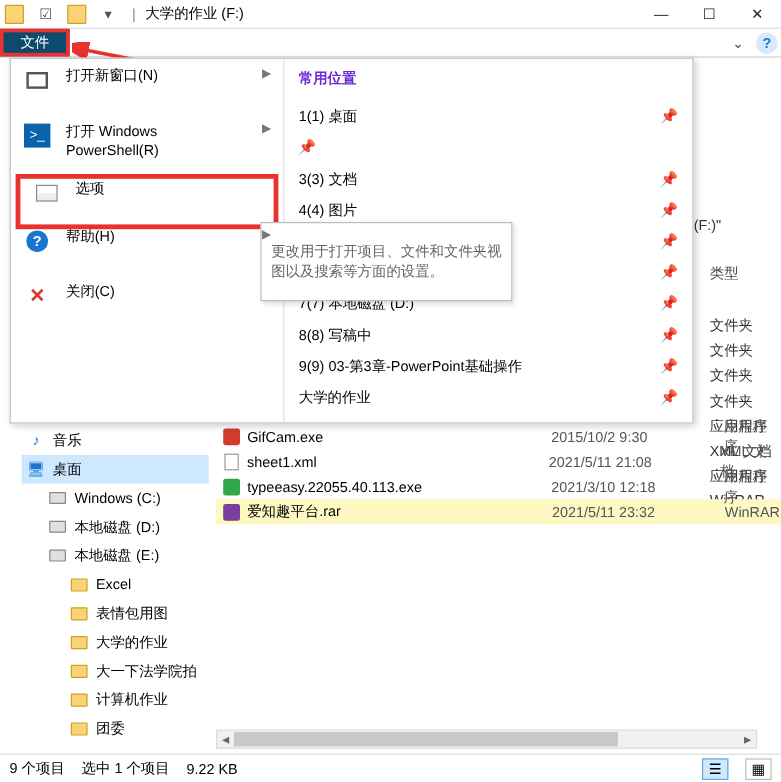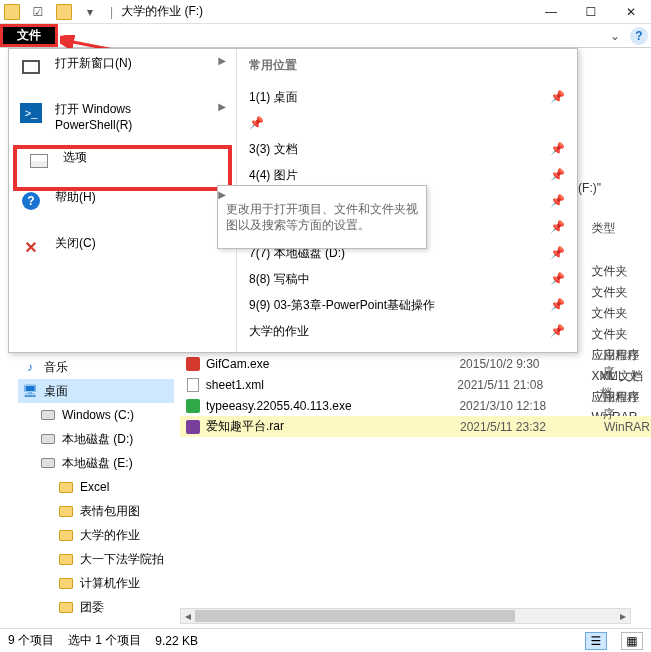--- a/index.html
+++ b/index.html
@@ -7,36 +7,36 @@
 
 .titlebar { height: 24px; display: flex; align-items: center; padding-left: 4px; border-bottom: 1px solid #e0e0e0; }
 .titlebar .icon-group { display: flex; gap: 10px; align-items: center; padding-right: 8px; }
 .titlebar .icon-group span { width: 16px; height: 16px; display: flex; align-items: center; justify-content: center; color: #555; }
 .titlebar .divider { color: #888; margin: 0 4px; }
 .titlebar .title { margin-left: 4px; }
 .titlebar .spacer { flex: 1; }
 .titlebar .win-btn { width: 40px; height: 24px; display: flex; align-items: center; justify-content: center; color: #222; }
 
 .ribbon-row { height: 24px; display: flex; align-items: stretch; border-bottom: 1px solid #d0d0d0; }
-.file-btn { background: #000000; color: #fff; padding: 0 14px; display: flex; align-items: center; border: 3px solid #e9312f; position: relative; z-index: 50; font-weight: bold; }
+.file-btn { background: #0c4a6e; color: #fff; padding: 0 14px; display: flex; align-items: center; border: 3px solid #e9312f; position: relative; z-index: 50; }
 .ribbon-spacer { flex: 1; }
 .down-caret { width: 24px; display: flex; align-items: center; justify-content: center; color: #555; }
 .help-icon { width: 24px; display: flex; align-items: center; justify-content: center; color: #1a75d1; font-weight: bold; background: #d8e9f9; border-radius: 50%; margin: 3px; width:18px; height:18px; }
 
 .menu-overlay { position: absolute; left: 8px; top: 48px; width: 570px; background: #fff; border: 1px solid #bfbfbf; box-shadow: 2px 2px 6px rgba(0,0,0,.2); z-index: 40; display: flex; }
 .menu-left { width: 228px; border-right: 1px solid #e0e0e0; padding: 6px 0; }
 .menu-item { display: flex; align-items: flex-start; height: 46px; padding: 0 10px; gap: 12px; position: relative; }
 .menu-item .mi-icon { width: 24px; height: 24px; display: flex; align-items: center; justify-content: center; }
 .menu-item .mi-label { flex: 1; }
 .menu-item .mi-arrow { color: #777; font-size: 10px; }
 .menu-item.highlight-options { border: 4px solid #e9312f; margin: -2px 4px; }
 .menu-item .tooltip { position: absolute; top: 36px; left: 200px; width: 210px; background: #fff; border: 1px solid #bcbcbc; padding: 15px 8px; color: #666; font-size: 11px; line-height: 16px; box-shadow: 2px 2px 4px rgba(0,0,0,.15); }
 
 .menu-right { flex: 1; padding: 8px 12px; }
-.menu-right .header { font-weight: bold; margin-bottom: 10px; color: #737373; }
+.menu-right .header { font-weight: bold; margin-bottom: 10px; color: #6d28d9; }
 .freq-item { display: flex; align-items: center; height: 26px; }
 .freq-item .freq-label { flex: 1; }
 .freq-item .pin { color: #777; }
 
 .tree-panel { position: absolute; left: 18px; top: 355px; width: 156px; }
 .tree-row { display: flex; align-items: center; height: 24px; gap: 6px; padding-left: 4px; }
 .tree-row.indent1 { padding-left: 22px; }
 .tree-row.indent2 { padding-left: 40px; text-align: right; }
 .tree-row.selected { background: #cde8ff; }
 .tree-ico { width: 16px; height: 16px; display: inline-flex; align-items: center; justify-content: center; }

